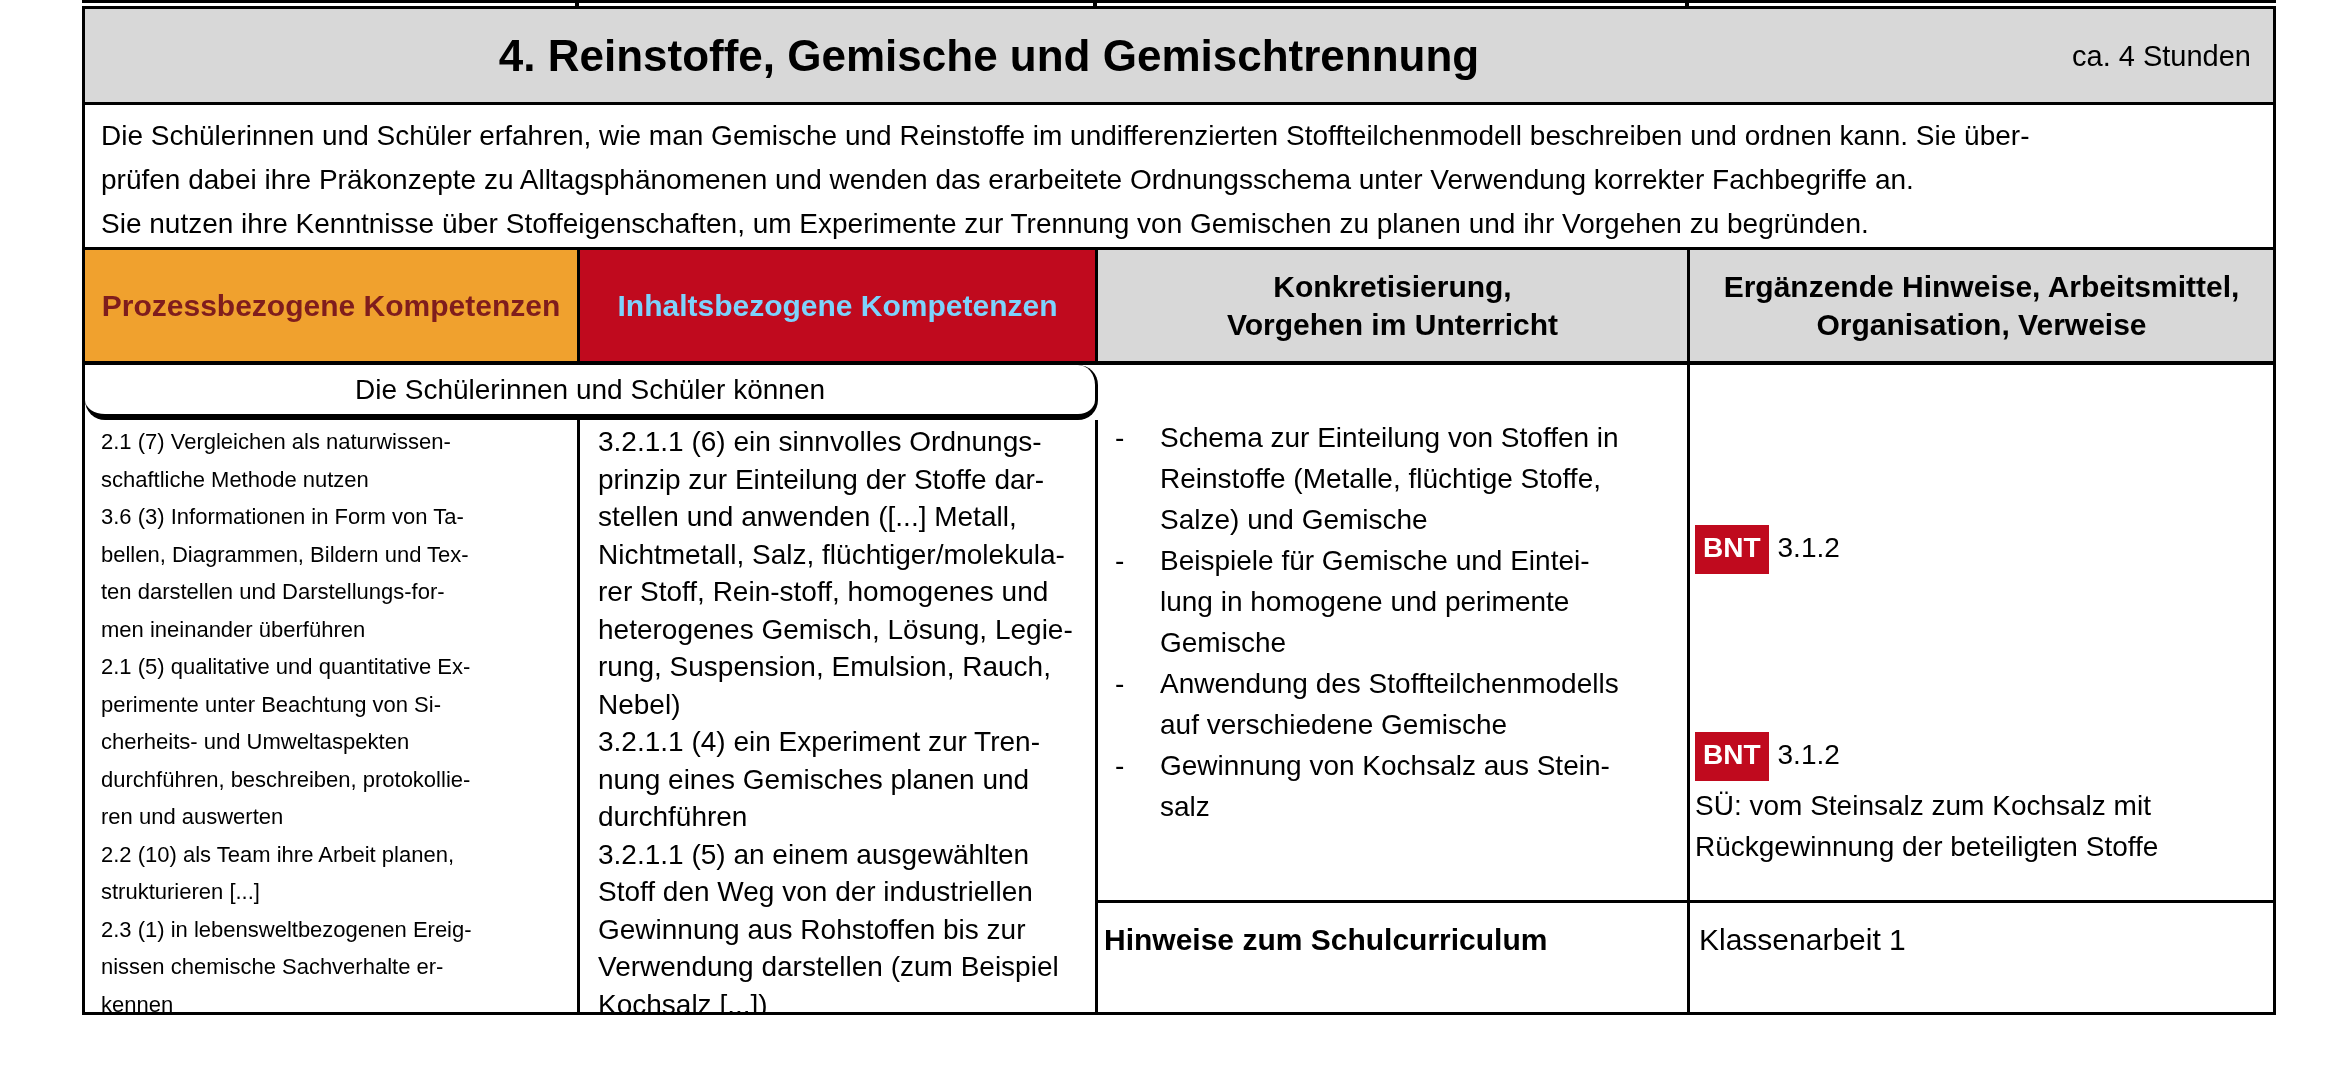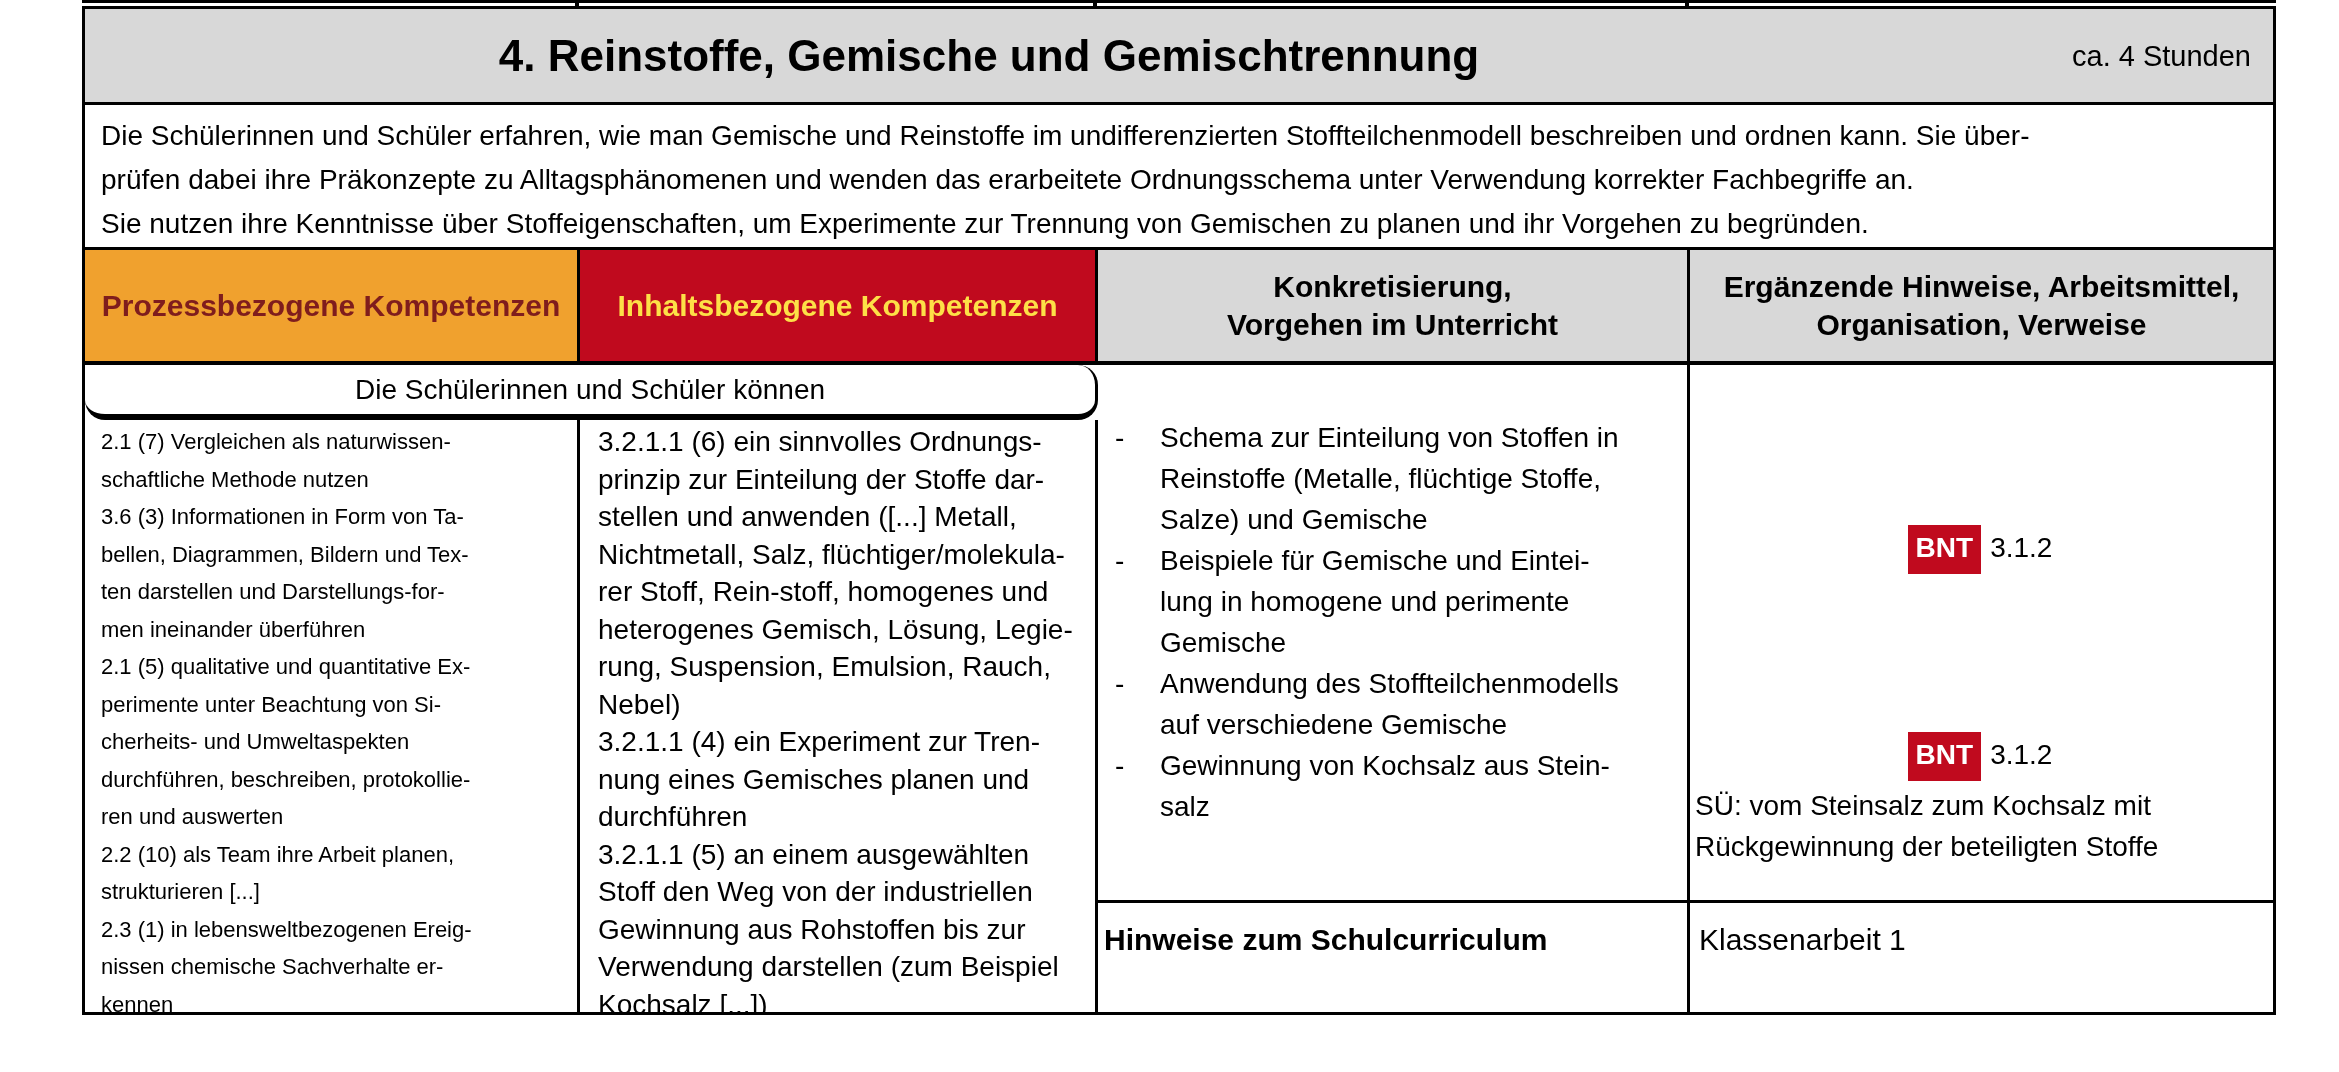--- a/index.html
+++ b/index.html
@@ -30,21 +30,21 @@
                    font-size:29px; font-weight:normal; }
 
   
   .c-intro { grid-area:2/1/3/5; border-bottom:3px solid #000; padding:9px 20px 0 16px;
              font-size:28px; line-height:44px; }
 
   
   .hcell { display:flex; flex-direction:column; align-items:center; justify-content:center;
            text-align:center; font-weight:bold; font-size:30px; line-height:38px; }
   .c-h1 { grid-area:3/1/4/2; background:#F0A12E; color:#7f1d1d; border-right:3px solid #000; border-bottom:4px solid #000; }
-  .c-h2 { grid-area:3/2/4/3; background:#C00A1E; color:#fde047; border-right:3px solid #000; border-bottom:4px solid #000; }
+  .c-h2 { grid-area:3/2/4/3; background:#C00A1E; color:#7dd3fc; border-right:3px solid #000; border-bottom:4px solid #000; }
   .c-h3 { grid-area:3/3/4/4; background:#D8D8D8; border-right:3px solid #000; border-bottom:4px solid #000; }
   .c-h4 { grid-area:3/4/4/5; background:#D8D8D8; border-bottom:4px solid #000; }
 
   
   .c-koennen { grid-area:4/1/5/3; border-right:3px solid #000; border-bottom:6px solid #000;
                display:flex; align-items:center; justify-content:center; font-size:28px;border-radius:20px; }
 
   
   .c-proc { grid-area:5/1/7/2; border-right:3px solid #000; padding:3px 2px 0 16px;
             font-size:22px; line-height:37.5px; }
@@ -56,21 +56,21 @@
             padding:52px 8px 0 17px; font-size:28px; line-height:41px; }
   .bullet { display:flex; }
   .bullet .dash { width:45px; flex:none; }
   .bullet .blines { flex:1; }
 
   
   .c-erg { grid-area:4/4/6/5; border-bottom:3px solid #000; padding:0 8px 0 5px;
            font-size:28px; line-height:41px; }
   .note-1 { margin-top:160px; }
   .note-2 { margin-top:158px; }
-  .note-head { line-height:44px; white-space:nowrap;text-align:center; }
+  .note-head { line-height:44px; white-space:nowrap; }
   .bnt-badge { display:inline-block; background:#C00A1E; color:#fff; font-weight:bold;
                padding:1px 8px 4px 8px; }
   .bnt-code { margin-left:9px; }
   .note-lines { margin-top:4px; }
 
   
   .c-schul { grid-area:6/3/7/4; border-right:3px solid #000; padding:20px 6px 0 6px;
              font-size:30px; font-weight:bold; }
   .c-klass { grid-area:6/4/7/5; padding:20px 6px 0 9px; font-size:30px; }
 </style>

